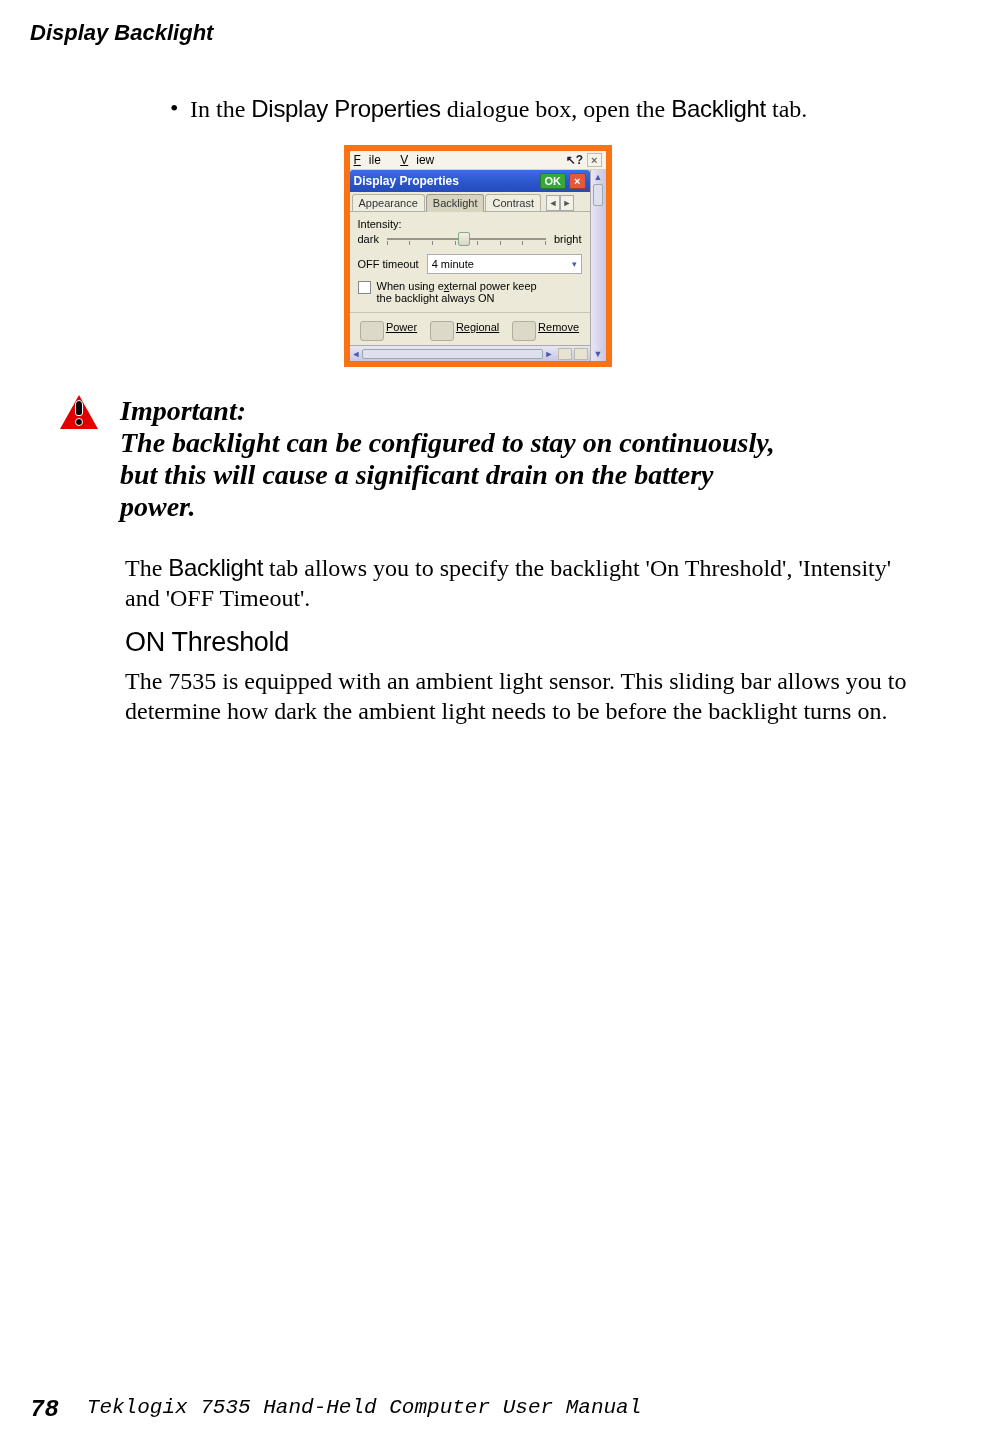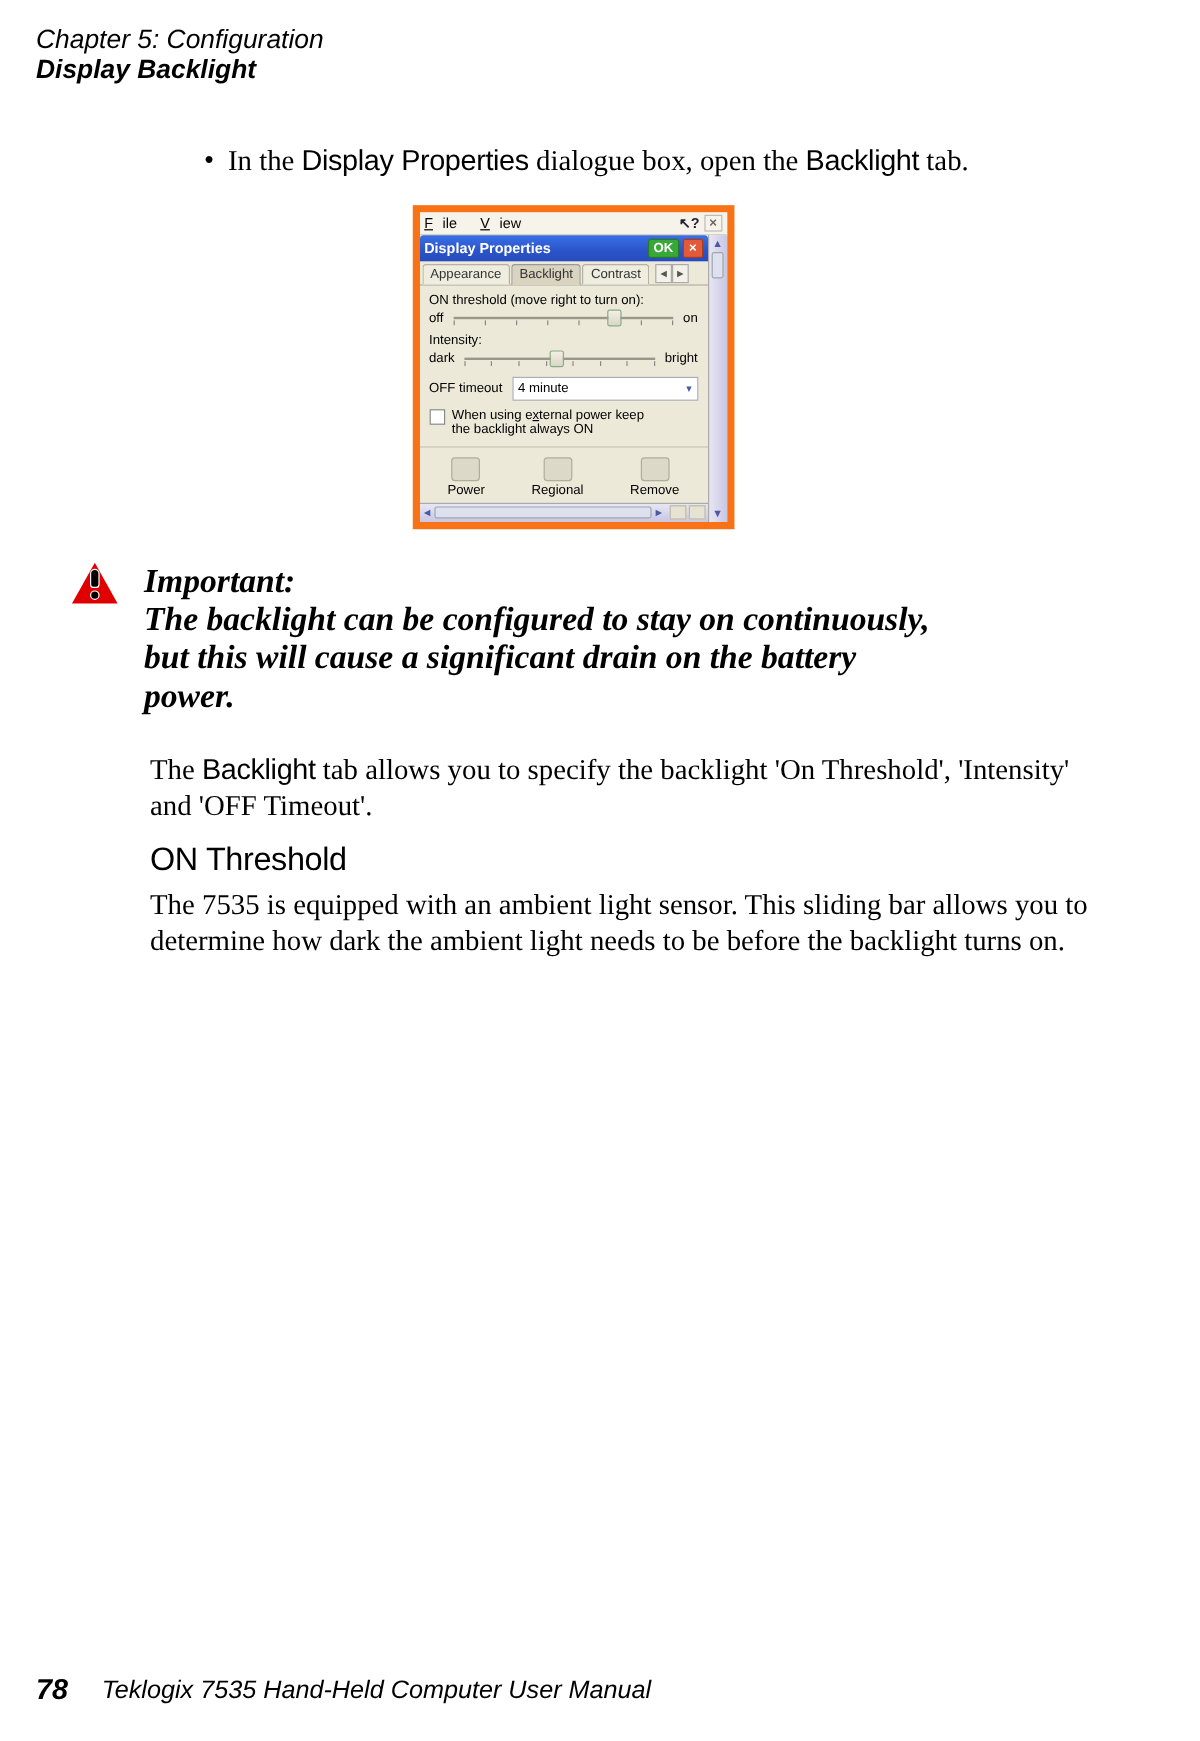--- a/index.html
+++ b/index.html
@@ -70,21 +70,21 @@
     .pane .thumb { position:absolute; top:2px; width:12px; height:14px; background:linear-gradient(180deg,#f2f0e4,#d9d6c6); border:1px solid #8a8; border-radius:2px; cursor:pointer; }
     .pane .thumb.t1 { left:70%; }
     .pane .thumb.t2 { left:45%; }
     .off-row { display:flex; align-items:center; gap:8px; margin-top:6px; }
     .off-row .combo { flex:1; display:flex; align-items:center; border:1px solid #abadb3; background:#fff; height:20px; padding:0 4px; font-size:11px; justify-content:space-between; cursor:pointer; }
     .off-row .combo .chev { color:#4a5aa6; font-size:9px; }
     .chkrow { display:flex; align-items:flex-start; gap:6px; margin-top:6px; font-size:11px; }
     .chkrow .cb { width:13px; height:13px; border:1px solid #888; background:#fff; margin-top:1px; flex:0 0 13px; cursor:pointer; }
     
     .iconrow { display:flex; justify-content:space-around; padding:8px 4px 4px 4px; font-size:11px; }
-    .iconrow .it { display:flex; flex-direction:column; align-items:center; gap:2px; cursor:pointer; }
+    .iconrow .it { display:flex; flex-direction:row; gap:2px; cursor:pointer;text-decoration:underline; }
     .iconrow .ic { width:24px; height:20px; background:#dcd9c9; border:1px solid #b0ad9c; border-radius:3px; position:relative; }
     .hscroll { display:flex; align-items:center; justify-content:space-between; background:linear-gradient(#e8e6f4,#c8c6e3); border-top:1px solid #aaa; height:16px; padding:0 2px; font-size:9px; color:#4a5aa6; }
     .hscroll .bar { flex:1; margin:0 2px; height:10px; background:#dfe0ef; border:1px solid #9aa; border-radius:2px; }
     .hscroll .tray { display:flex; gap:2px; padding-left:4px; }
     .hscroll .tray span { width:14px; height:12px; background:#e6e3d3; border:1px solid #bdb9a8; display:inline-block; }
     
     .fig-cap { font-family: Arial, Helvetica, sans-serif; font-size: 23px; letter-spacing: -0.3px; margin-top:10px; }
     
     .important { display:flex; align-items:flex-start; margin: 28px 0 0 30px; }
     .warn-icon { width:38px; flex:0 0 38px; position:relative; }
@@ -93,31 +93,30 @@
     .bang .stick { width:8px; height:16px; background:#000; border-radius:4px 4px 3px 3px; border:1px solid #fff; }
     .bang .dot { width:8px; height:8px; background:#000; border-radius:50%; margin-top:2px; border:1px solid #fff; }
     .imp-text { margin-left:22px; font-size:28px; font-style:italic;font-family:Liberation Serif, serif; }
     .imp-text .lbl { font-weight:bold; display:inline-block; width:150px; vertical-align:top; }
     .imp-body { display:inline-block; width:660px; font-weight:bold; vertical-align:top; }
     
     .para { margin-left: 95px; font-size:24px; margin-top:30px; line-height:1.25; }
     .h3 { margin-left: 95px; font-family: Arial, Helvetica, sans-serif; font-size: 27px; letter-spacing: -0.3px; margin-top:14px; }
     
     .footer {
-      position:absolute; left:30px; bottom:28px; display:flex; align-items:center;
-      font-family: Liberation Sans, sans-serif; font-style: italic;
+      position:absolute; left:30px; bottom:28px; display:flex; align-items:flex-start;
+      font-family: Liberation Mono, monospace; font-style: italic;
     }
     .footer .pn { font-weight:bold; font-size:24px; margin-right:28px; }
     .footer .title { font-size:21px; }
   </style>
 </head>
 <body>
 
 <div class="hdr">
-  <div class="chapter">Chapter 5: Configuration</div>
   <div class="section">Display Backlight</div>
 </div>
 
 <div class="bullet-row">
   <div class="bullet-dot">•</div>
   <div class="bullet-text">
     <span>In the </span><span class="sans-cond">Display Properties</span><span> dialogue box, open the </span><span class="sans-cond">Backlight</span><span> tab.</span>
   </div>
 </div>
 
@@ -146,41 +145,20 @@
           <div class="tab">Appearance</div>
           <div class="tab active">Backlight</div>
           <div class="tab">Contrast</div>
           <div class="scroller">
             <span>◄</span>
             <span>►</span>
           </div>
         </div>
         <div class="pane">
           <div class="grp">
-            <div style="font-size:11px;">ON threshold (move right to turn on):</div>
-            <div class="row">
-              <span>off</span>
-              <div class="slider">
-                <div class="track"></div>
-                <div class="ticks">
-                    <i></i>
-                    <i></i>
-                    <i></i>
-                    <i></i>
-                    <i></i>
-                    <i></i>
-                    <i></i>
-                    <i></i>
-                  </div>
-                <div class="thumb t1"></div>
-              </div>
-              <span>on</span>
-            </div>
-          </div>
-          <div class="grp">
             <div style="font-size:11px;">Intensity:</div>
             <div class="row">
               <span>dark</span>
               <div class="slider">
                 <div class="track"></div>
                 <div class="ticks">
                     <i></i>
                     <i></i>
                     <i></i>
                     <i></i>

